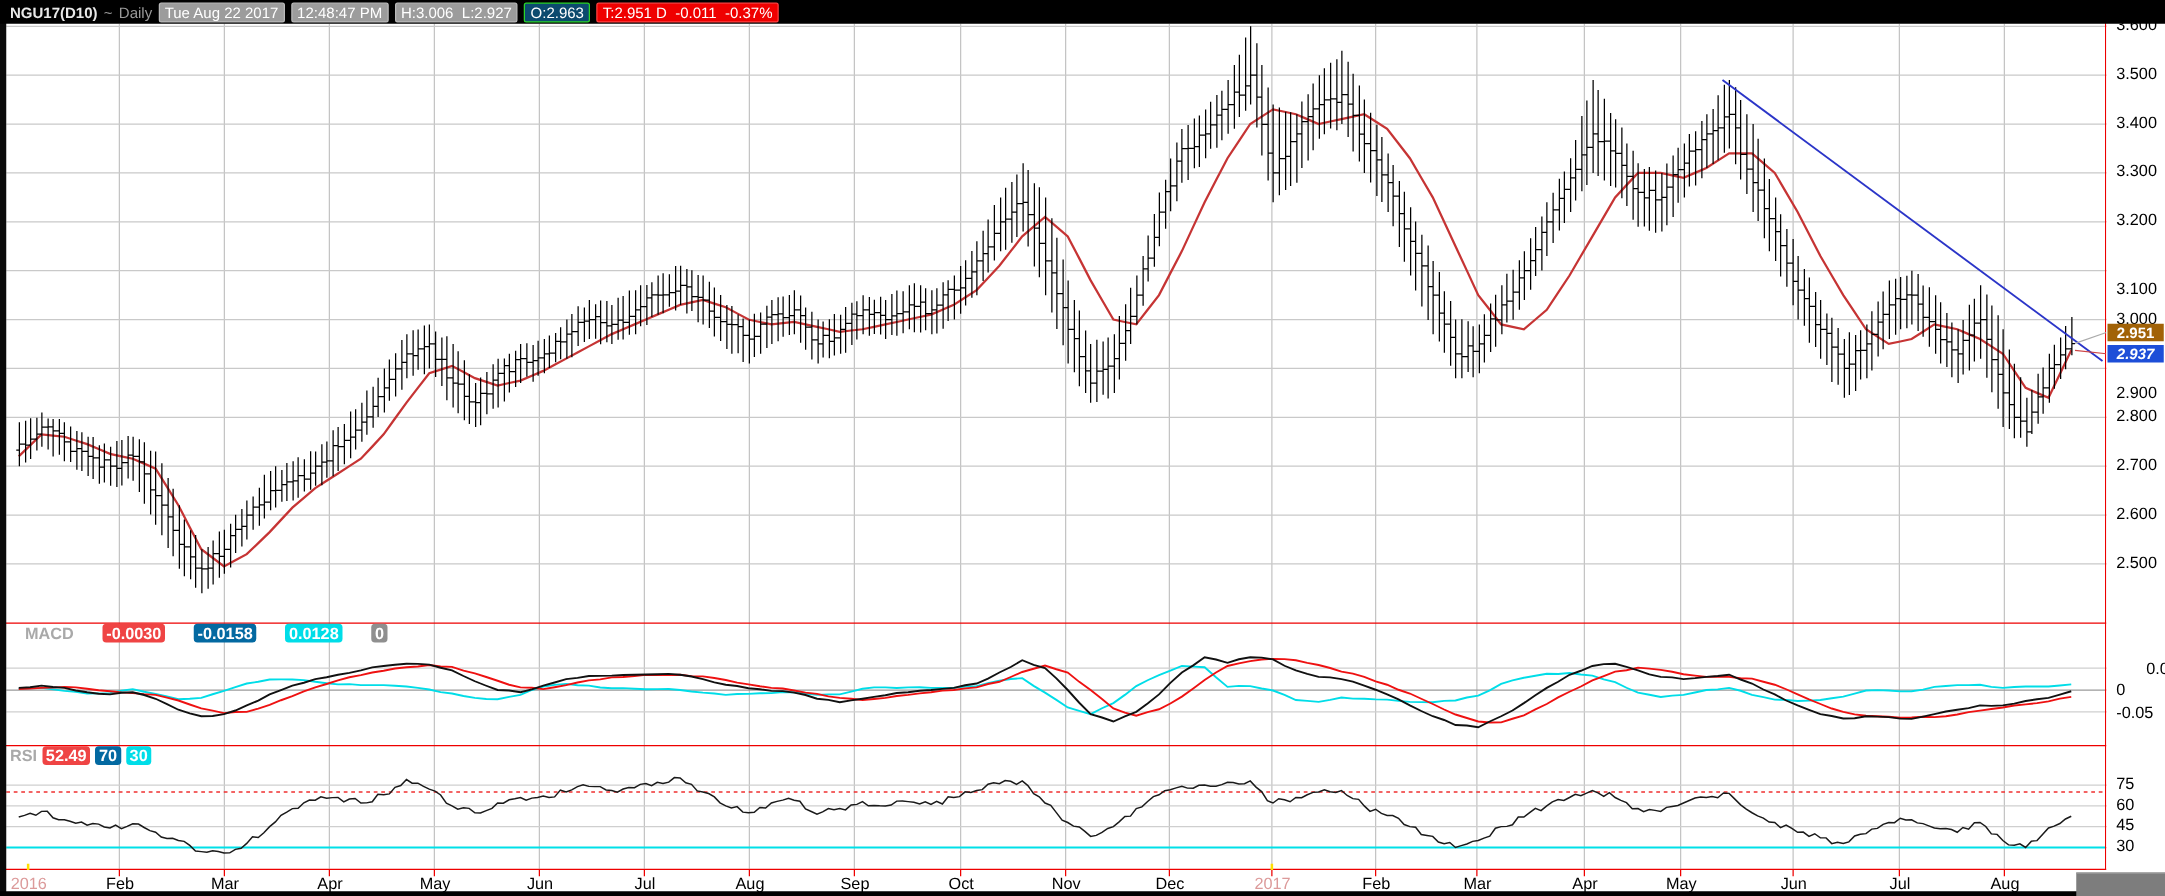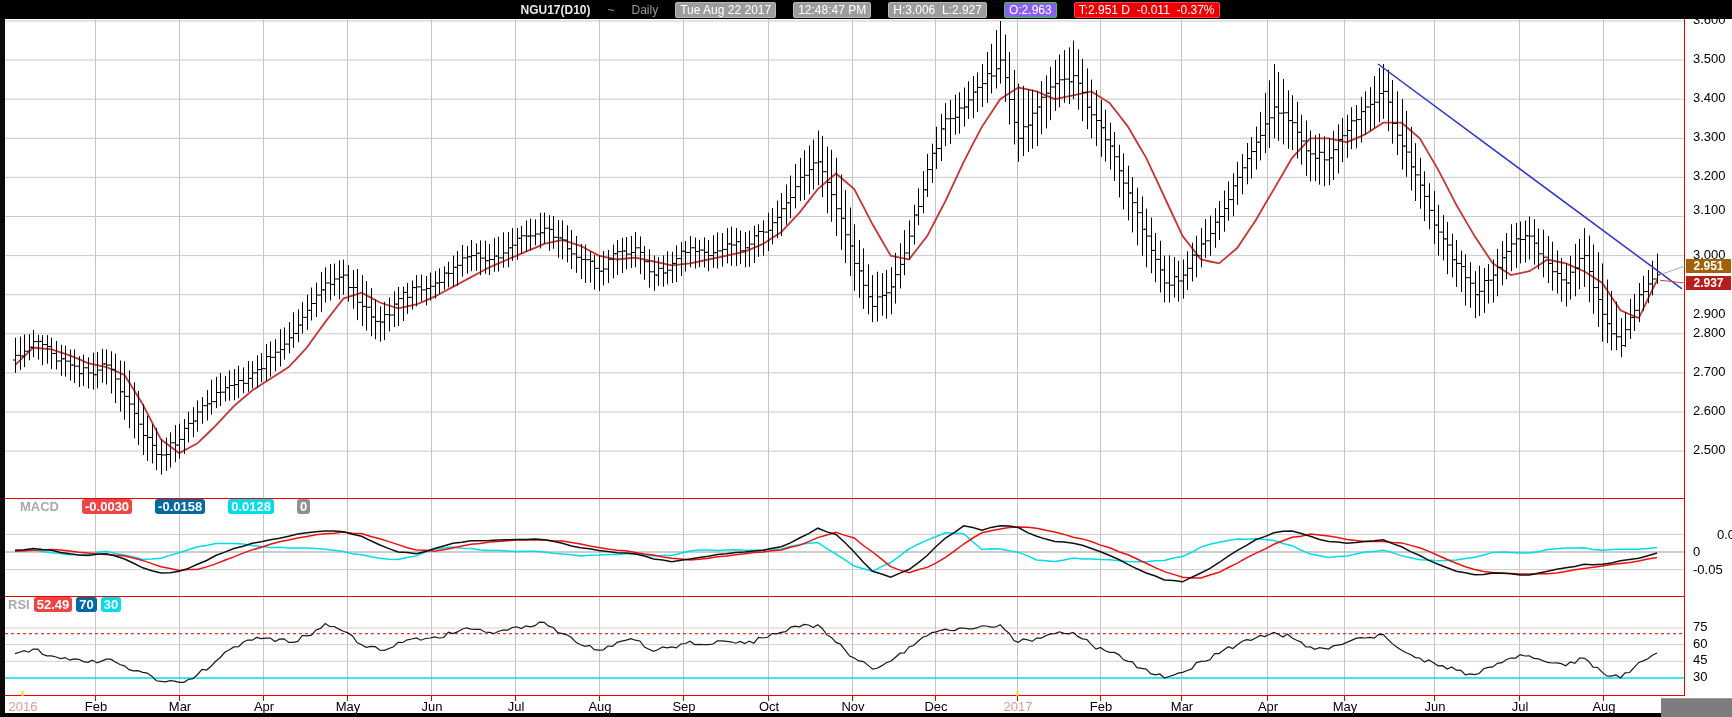--- a/index.html
+++ b/index.html
@@ -1,42 +1,42 @@
 <!DOCTYPE html>
 <html><head>
 <meta charset="utf-8">
 <style>
   html,body{margin:0;padding:0;background:#666;}
   #app{position:relative;width:1732px;height:717px;background:#fff;overflow:hidden;
        font-family:"Liberation Sans",sans-serif;}
   #plot{position:absolute;left:0;top:0;z-index:1;}
   #titlebar{position:absolute;left:0;top:0;width:1732px;height:19px;background:#000;z-index:4;
-            display:flex;align-items:center;gap:17px;padding-left:8px;box-sizing:border-box;
-            font-size:12px;white-space:pre;justify-content:center;}
+            display:flex;align-items:center;gap:5px;padding-left:8px;box-sizing:border-box;
+            font-size:12px;white-space:pre;}
   #titlebar .sym{color:#e9e9e9;font-weight:bold;}
   .dim{color:#9a9a9a;}
   .box{display:inline-block;padding:0 4px;height:14px;line-height:14px;border-radius:2px;
        color:#fff;background:#9c9c9c;border:1px solid #b9b9b9;}
-  .box.green{background:#8b5cf6;border-color:#2ad52a;}
+  .box.green{background:#0c4a6e;border-color:#2ad52a;}
   .box.red{background:#ef0000;border-color:#ff4040;}
   #rightpane{position:absolute;left:1685px;top:8px;width:47px;height:709px;background:#fff;z-index:2;}
   .alab{position:absolute;font-size:13px;color:#000;z-index:2;line-height:13px;}
   .alab.year{color:#dc9a9a;}
   .indrow{position:absolute;z-index:3;display:flex;align-items:center;gap:4px;
           font-size:13px;font-weight:bold;white-space:pre;}
   .indrow .iname{color:#a9a9a9;}
   .vbox{display:inline-block;padding:0 3px;border-radius:3px;color:#fff;background:#ef4444;
         height:15px;line-height:15px;}
   .vbox.vred{background:#0369a1;}
   .vbox.vcyan{background:#00dde8;}
   .vbox.vgray{background:#8f8f8f;}
   .ptag{position:absolute;left:1686px;width:45px;height:14px;z-index:5;color:#fff;
         font-size:12px;font-weight:bold;text-align:center;line-height:14px;}
   #tag-last{background:#a16207;}
-  #tag-ma{background:#b91c1c;}
+  #tag-ma{background:#1d4ed8;font-style:italic;}
   #leftedge{position:absolute;left:0;top:0;width:5px;height:717px;background:#0a0a0a;z-index:3;}
   #bottomstrip{position:absolute;left:0;top:713px;width:1732px;height:4px;background:#000;z-index:3;}
   #cornerbox{position:absolute;left:1661px;top:698px;width:71px;height:19px;background:#7d7d7d;
              border-top:1px solid #9a9a9a;z-index:6;}
 </style>
 </head>
 <body>
 
 <div id="app">
 
@@ -168,21 +168,21 @@
   <div id="tag-ma" class="ptag" style="top:276px;">2.937</div>
 
   <div id="leftedge"></div>
   <div id="bottomstrip"></div>
   <div id="cornerbox"></div>
 <div class="alab" style="left: 1693px; top: 13px;">3.600</div>
     <div class="alab" style="left: 1693px; top: 52.1px;">3.500</div>
     <div class="alab" style="left: 1693px; top: 91.2px;">3.400</div>
     <div class="alab" style="left: 1693px; top: 130.3px;">3.300</div>
     <div class="alab" style="left: 1693px; top: 169.4px;">3.200</div>
-    <div class="alab" style="left: 1693px; top: 203px;">3.100</div>
+    <div class="alab" style="left: 1693px; top: 224px;">3.100</div>
     <div class="alab" style="left: 1693px; top: 247.6px;">3.000</div>
     <div class="alab" style="left: 1693px; top: 286.7px; margin-top: 20px;">2.900</div>
     <div class="alab" style="left: 1693px; top: 325.8px;">2.800</div>
     <div class="alab" style="left: 1693px; top: 364.9px;">2.700</div>
     <div class="alab" style="left: 1693px; top: 404px;">2.600</div>
     <div class="alab" style="left: 1693px; top: 443.1px;">2.500</div>
     <div class="alab" style="left: 1693px; top: 527.5px; padding-left: 24px;">0.05</div>
     <div class="alab" style="left: 1693px; top: 545px;">0</div>
     <div class="alab" style="left: 1693px; top: 562.5px;">-0.05</div>
     <div class="alab" style="left: 1693px; top: 620px;">75</div>

